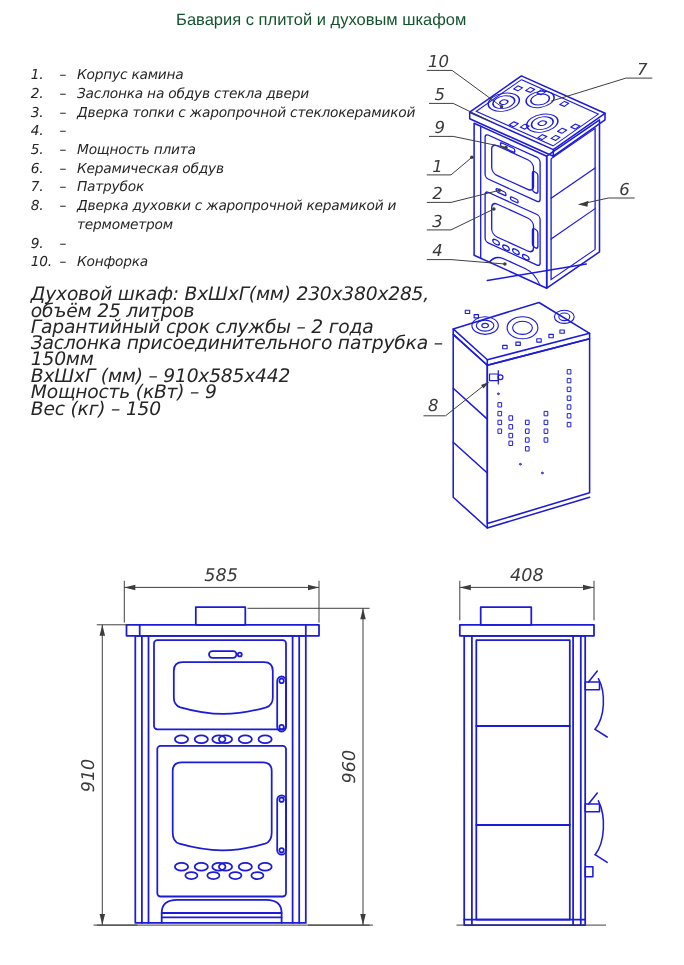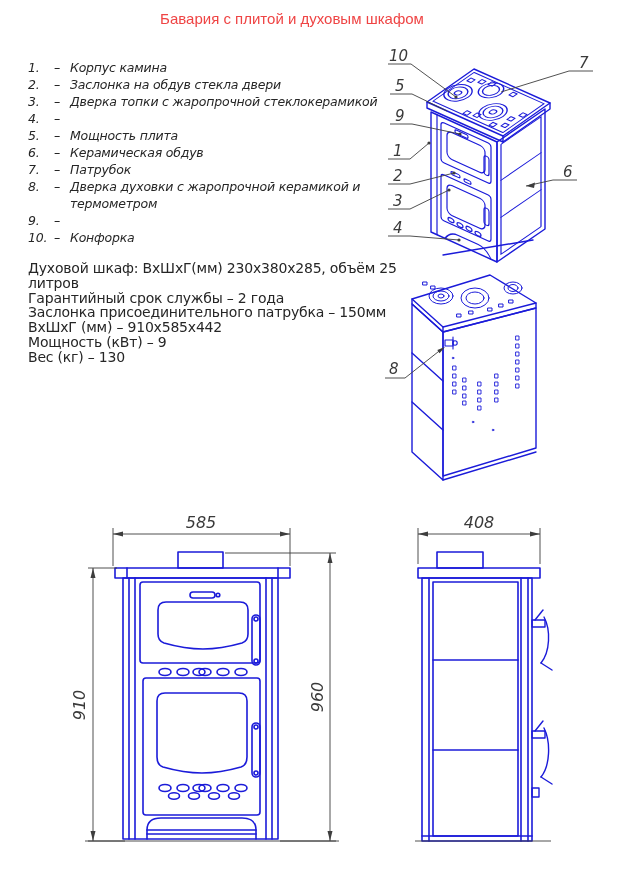--- a/index.html
+++ b/index.html
@@ -1,28 +1,28 @@
 <!DOCTYPE html>
 <html><head>
 <meta charset="utf-8">
 <style>
   html,body{margin:0;padding:0;background:#fff;}
   .page{position:relative;width:622px;height:877px;background:#ffffff;overflow:hidden;
         font-family:"DejaVu Sans",sans-serif;color:#262626;}
   .title{position:absolute;top:10px;left:0;width:584px;text-align:center;
-         font-family:"Liberation Sans",sans-serif;font-size:15px;color:#ef4444;}
+         font-family:"Liberation Sans",sans-serif;font-size:15px;color:#14532d;}
   
   .parts-list{position:absolute;left:28px;top:59px;width:400px;
               font-style:italic;font-size:12.5px;line-height:17px;letter-spacing:-0.2px;}
   .part-row{display:flex;align-items:flex-start;}
   .part-num{width:26px;flex:0 0 26px;}
   .part-dash{width:16px;flex:0 0 16px;}
   .part-text{white-space:pre-line;}
   .specs{position:absolute;left:28px;top:261px;width:400px;
-         font-size:14px;line-height:14.8px;letter-spacing:-0.2px;}
+         font-style:italic;font-size:17px;line-height:14.8px;letter-spacing:-0.2px;}
   svg{position:absolute;overflow:visible;}
   #iso-front{left:383px;top:40px;}
   #iso-rear{left:383px;top:270px;}
   #front-view{left:55px;top:500px;}
   #side-view{left:383px;top:500px;}
   .blue{stroke:#1b1bd9;fill:none;stroke-linejoin:round;stroke-linecap:round;}
   .ann{stroke:#3d3d3d;fill:none;stroke-width:0.9;}
   .annfill{fill:#3d3d3d;stroke:none;}
   .dim-text{font-family:"DejaVu Sans",sans-serif;font-style:italic;font-size:16px;fill:#3a3a3a;}
   .callout-text{font-family:"DejaVu Sans",sans-serif;font-style:italic;font-size:15px;fill:#3a3a3a;}
@@ -84,21 +84,21 @@
         <span class="part-text">Конфорка</span>
       </div>
   </div>
 
   <div class="specs">
     <div>Духовой шкаф: ВхШхГ(мм) 230х380х285, объём 25 литров</div>
     <div>Гарантийный срок службы – 2 года</div>
     <div>Заслонка присоединительного патрубка – 150мм</div>
     <div>ВхШхГ (мм) – 910х585х442</div>
     <div>Мощность (кВт) – 9</div>
-    <div>Вес (кг) – 130</div>
+    <div>Вес (кг) – 150</div>
   </div>
 
   <svg id="iso-front" width="240" height="235" viewBox="0 0 240 235">
     <g class="blue" stroke-width="1.4">
       <polygon points="44,62 120,96 167,63 91,29"></polygon>
       <polyline points="44,62 44,68 120,102 120,96"></polyline>
       <polyline points="120,102 167,69 167,63"></polyline>
       <polygon points="48,72 114,102 114,222 48,192"></polygon>
       <polygon points="114,102 162,69 162,189 114,222"></polygon>
       <line x1="60" y1="215" x2="150" y2="200"></line>

